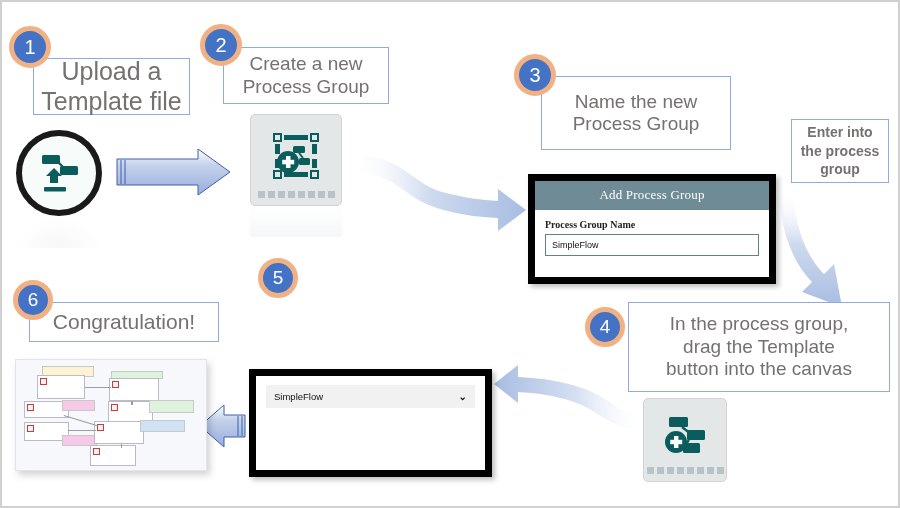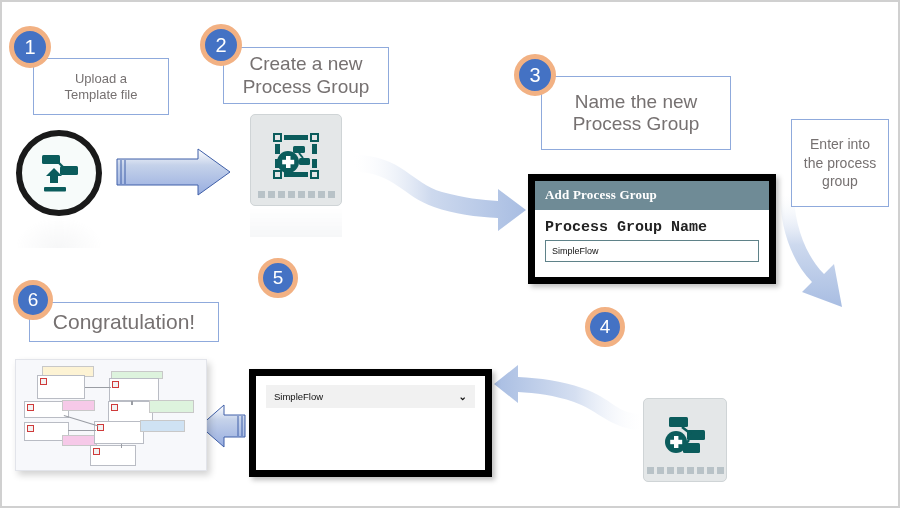--- a/index.html
+++ b/index.html
@@ -63,31 +63,32 @@
     background: #ffffff;
     width: 100%;
     height: 100%;
     box-sizing: border-box;
     overflow: hidden;
   }
   .dialog-title {
     background: #6f8b96;
     color: #ffffff;
     font-family: "Liberation Serif", serif;
-    font-weight: bold;
+    font-weight: normal;
     font-size: 13px;
     padding: 6px 10px 7px 10px;
     letter-spacing: 0.2px;
+    text-align: center;
   }
   .dialog-body {
     padding: 9px 10px 10px 10px;
   }
   .field-label {
-    font-family: Liberation Mono, monospace;
-    font-size: 15px;
+    font-family: Liberation Serif, serif;
+    font-size: 10px;
     color: #222222;
     margin-bottom: 4px;
     font-weight: 600;
   }
   .text-input {
     border: 1px solid #5f8289;
     background: #ffffff;
     font-family: "Liberation Sans", sans-serif;
     font-size: 9px;
     color: #111111;
@@ -274,21 +275,21 @@
     <g>
       <path d="M243,413 L222,413 L222,403 L198,424 L222,445 L222,435 L243,435 Z" fill="url(#gradBlockH)" stroke="#3f5fa8" stroke-width="1"></path>
       <line x1="240" y1="414" x2="240" y2="434" stroke="#3f5fa8" stroke-width="1"></line>
       <line x1="236" y1="414" x2="236" y2="434" stroke="#3f5fa8" stroke-width="1"></line>
     </g>
   </svg>
 
   <div class="badge" style="left:7px; top:24px; width:42px; height:42px; font-size:20px;">
     <span>1</span>
   </div>
-  <div class="callout" style="left:31px; top:56px; width:136px; height:57px; font-size:13px;">
+  <div class="callout" style="left:31px; top:56px; width:157px; height:57px; font-size:25px;">
     <span>Upload a
 Template file</span>
   </div>
 
   <div class="upload-circle" style="left:14px; top:128px; width:86px; height:86px;">
     <svg width="48" height="48" viewBox="0 0 48 48">
       <rect x="7" y="6" width="18" height="9" rx="1.5" fill="#0b5c5c"></rect>
       <rect x="25" y="17" width="18" height="9" rx="1.5" fill="#0b5c5c"></rect>
       <path d="M22,12 L30,20" stroke="#0b5c5c" stroke-width="2.3" fill="none"></path>
       <path d="M20,21 L28,29 L24,29 L24,36 L16,36 L16,29 L12,29 Z" fill="#0b5c5c" transform="translate(-1,-2)"></path>
@@ -348,38 +349,43 @@
        linear-gradient(to top, rgba(255,255,255,0), rgba(190,198,204,0.65));"></div>
 
   <div class="badge" style="left:512px; top:52px; width:42px; height:42px; font-size:20px;">
     <span>3</span>
   </div>
   <div class="callout" style="left:539px; top:74px; width:190px; height:74px; font-size:19px;">
     <span>Name the new
 Process Group</span>
   </div>
 
-  <div class="callout" style="left:789px; top:117px; width:98px; height:88px; font-size:14px; line-height:1.35;">
+  <div class="callout" style="left:789px; top:117px; width:98px; height:64px; font-size:14px; line-height:1.35;font-weight:bold;">
     <span>Enter into
 the process
 group</span>
   </div>
 
   <div class="dialog-frame" style="left:526px; top:172px; width:248px; height:110px;">
     <div class="dialog-inner">
       <div class="dialog-title">Add Process Group</div>
       <div class="dialog-body">
         <div class="field-label">Process Group Name</div>
         <div class="text-input">SimpleFlow</div>
       </div>
     </div>
   </div>
 
   <div class="badge" style="left:583px; top:305px; width:40px; height:40px; font-size:19px;">
     <span>4</span>
+  </div>
+  <div class="callout" style="left:626px; top:300px; width:262px; height:90px; font-size:19px;">
+    <span>In the process group,
+drag the Template
+button into the canvas</span>
   </div>
 
   <div class="tool-button" style="left:641px; top:396px; width:84px; height:84px;">
     <svg width="48" height="48" viewBox="0 0 48 48" style="margin-bottom:8px;">
       <rect x="8" y="5" width="19" height="10" rx="1.5" fill="#0b5c5c"></rect>
       <rect x="26" y="18" width="18" height="10" rx="1.5" fill="#0b5c5c"></rect>
       <rect x="22" y="31" width="17" height="10" rx="1.5" fill="#0b5c5c"></rect>
       <path d="M21,15 L30,22" stroke="#0b5c5c" stroke-width="2.4" fill="none"></path>
       <path d="M28,28 L24,33" stroke="#0b5c5c" stroke-width="2.4" fill="none"></path>
       <circle cx="15" cy="30" r="11" fill="#0b5c5c"></circle>

